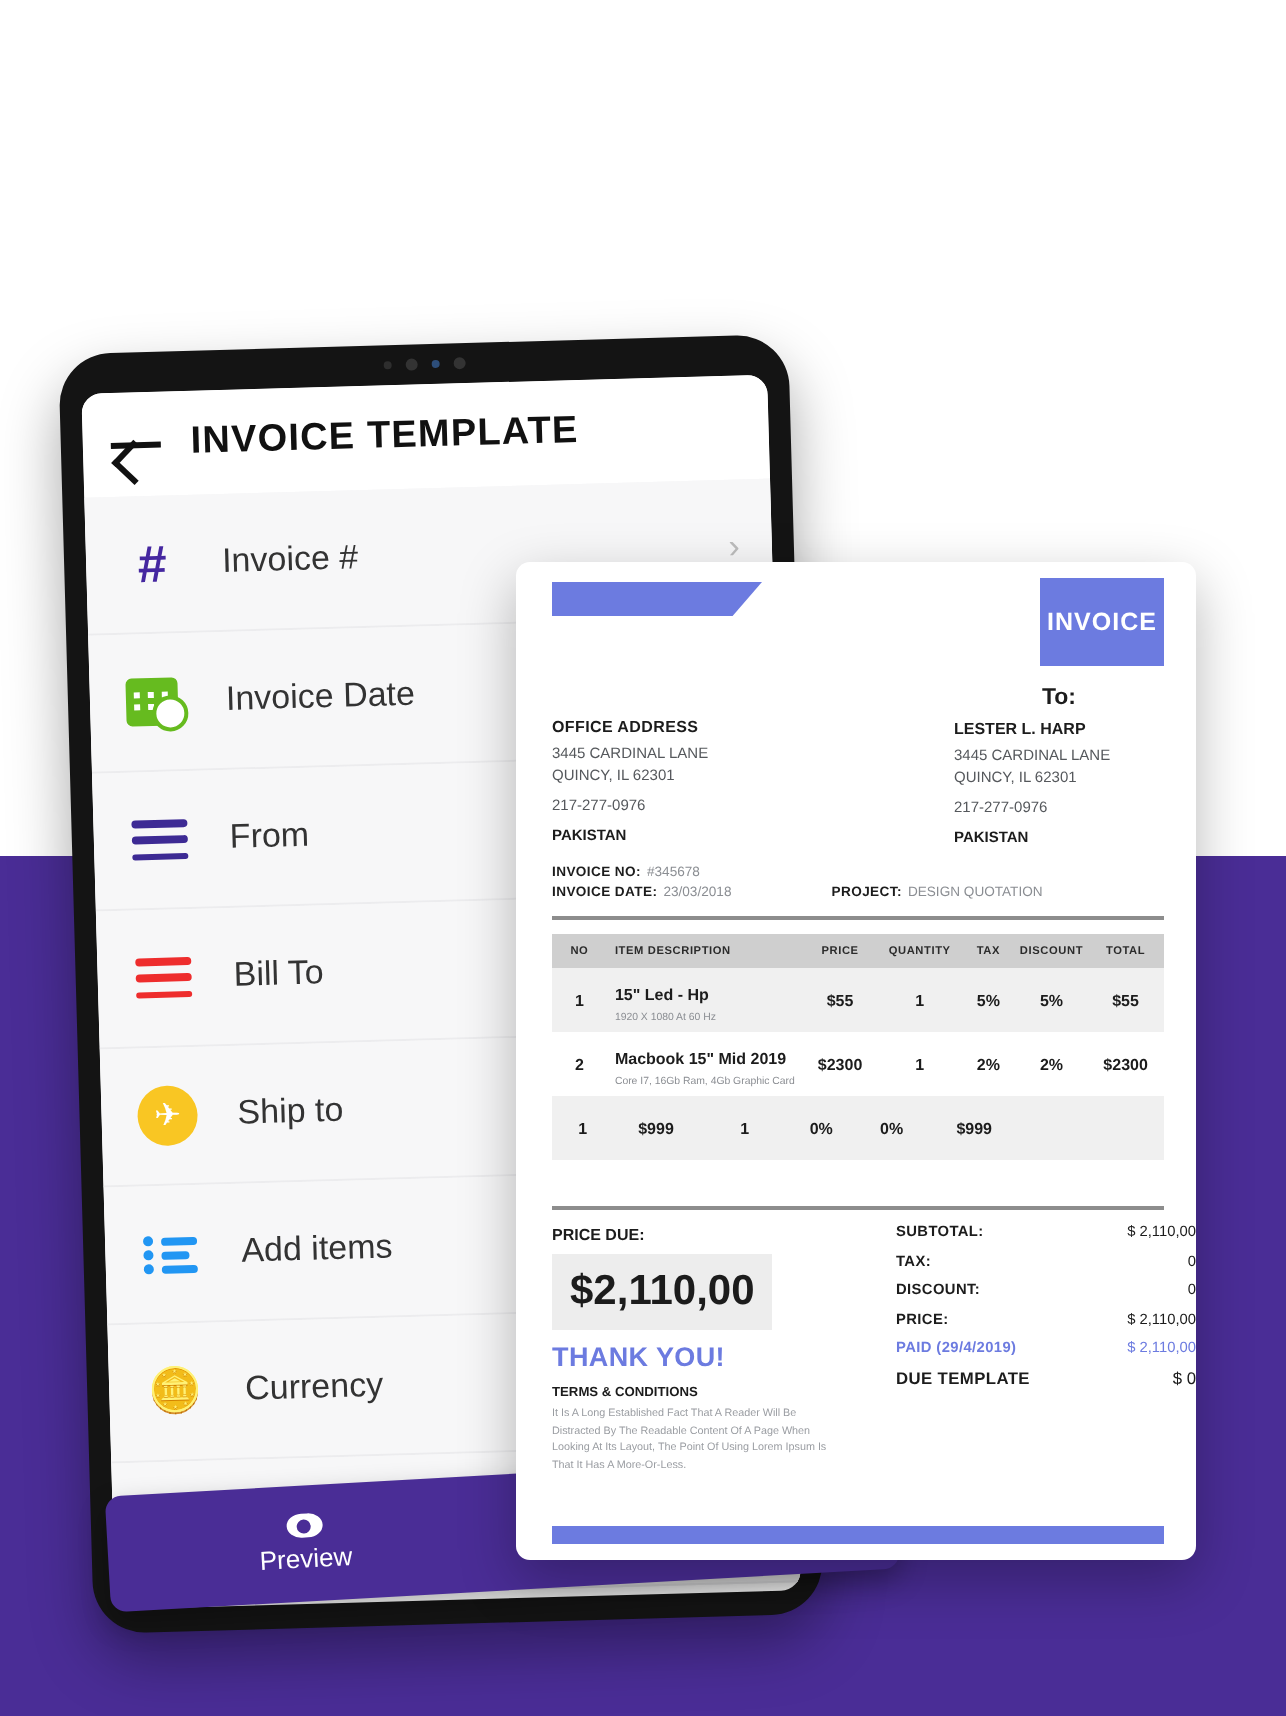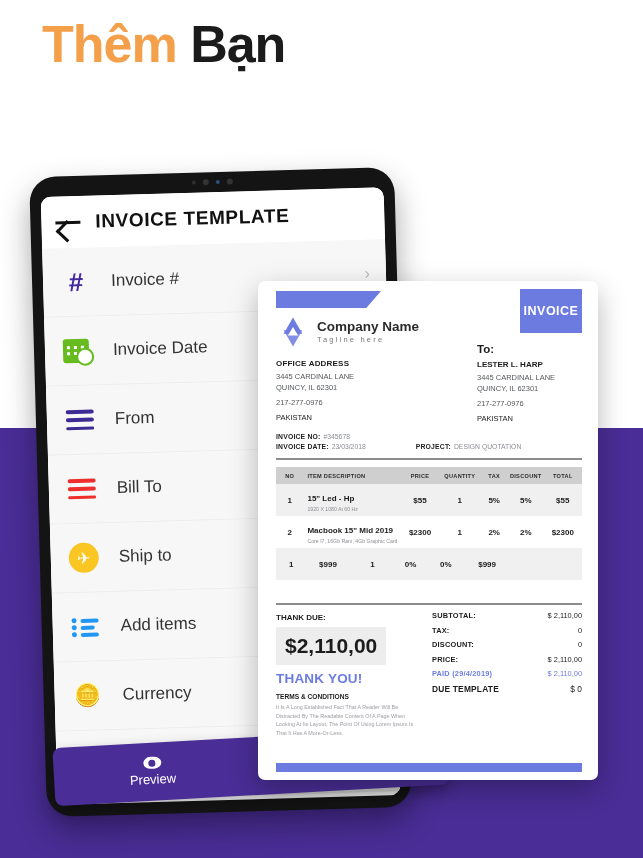--- a/index.html
+++ b/index.html
@@ -130,24 +130,24 @@
   }
   #inv-brand{position:absolute;left:18px;top:34px;display:flex;align-items:center;gap:7px;}
   #star-logo{width:34px;height:34px;flex:0 0 auto;}
   #brand-text .nm{font-size:13.5px;font-weight:700;color:#2b2b2b;line-height:1.1;}
   #brand-text .tg{font-size:7.5px;color:#777;letter-spacing:2.2px;margin-top:1px;}
 
   #office-block{position:absolute;left:18px;top:78px;width:150px;}
   .blk-h{font-size:8px;font-weight:700;color:#1c1c1c;letter-spacing:.2px;margin-bottom:4px;}
   .blk-l{font-size:7.5px;color:#55585c;line-height:1.45;}
   .blk-l.sp{margin-top:4px;}
-  .blk-l.b{font-weight:400;color:#1c1c1c;}
+  .blk-l.b{font-weight:700;color:#1c1c1c;}
 
   #to-block{position:absolute;right:16px;top:62px;width:105px;}
-  #to-block .to-h{font-size:11.5px;font-weight:700;color:#1c1c1c;margin-bottom:5px;}
+  #to-block .to-h{font-size:11.5px;font-weight:700;color:#1c1c1c;margin-bottom:5px;text-align:center;}
   #to-block .to-n{font-size:8px;font-weight:700;color:#1c1c1c;margin-bottom:4px;}
 
   #meta-block{position:absolute;left:18px;top:152px;right:16px;}
   .meta-row{display:flex;align-items:baseline;font-size:6.8px;margin-bottom:2.5px;}
   .meta-row .k{font-weight:700;color:#1c1c1c;letter-spacing:.2px;}
   .meta-row .v{color:#8b8e93;margin-left:3px;}
   .meta-row .k2{font-weight:700;color:#1c1c1c;margin-left:50px;letter-spacing:.2px;}
   #meta-rule{position:absolute;left:18px;top:177px;right:16px;height:1.5px;background:#8d8d8d;}
 
   
@@ -171,37 +171,36 @@
   #tot-rule{position:absolute;left:18px;top:322px;right:16px;height:1.5px;background:#8d8d8d;}
 
   
   #total-due-wrap{position:absolute;left:18px;top:332px;width:140px;}
   #total-due-h{font-size:8px;font-weight:700;color:#1c1c1c;margin-bottom:5px;}
   #total-due-amt{background:#ededed;padding:7px 9px;font-size:21px;font-weight:700;color:#1c1c1c;display:inline-block;}
   #thank-you{position:absolute;left:18px;top:390px;font-size:13.5px;font-weight:700;color:#6c7be0;letter-spacing:.2px;}
   #terms-h{position:absolute;left:18px;top:412px;font-size:6.6px;font-weight:700;color:#1c1c1c;}
   #terms-body{position:absolute;left:18px;top:422px;width:140px;font-size:5.4px;color:#9a9da2;line-height:1.6;}
 
-  #sum-table{position:absolute;right:16px;top:330px;width:150px;margin-left:44px;}
+  #sum-table{position:absolute;right:0;top:330px;width:150px;margin-left:44px;}
   .sum-row{display:flex;justify-content:space-between;align-items:baseline;margin-bottom:5.5px;}
   .sum-row .k{font-size:7.4px;font-weight:700;color:#1c1c1c;letter-spacing:.2px;}
   .sum-row .v{font-size:7.4px;font-weight:400;color:#1c1c1c;}
   .sum-row.paid .k,.sum-row.paid .v{color:#6c7be0;}
   .sum-row.due .k{font-size:8.4px;}
   .sum-row.due .v{font-size:8.4px;}
 
   #card-bottom-bar{position:absolute;left:18px;right:16px;bottom:8px;height:9px;background:#6c7be0;}
 </style>
 </head>
 <body>
 
 <div id="purple-band"></div>
 
 <div id="headline">
-  <div class="hl-line hl1"><span class="hl-accent">Thêm</span><span class="hl-dark"> Bạn</span></div>
 </div>
 
 <div id="tablet">
   <div id="tablet-sensors">
     <span class="sensor"></span>
     <span class="sensor cam"></span>
     <span class="sensor blue"></span>
     <span class="sensor cam"></span>
   </div>
 
@@ -301,31 +300,20 @@
       <span class="txt">Share</span>
     </div>
   </div>
 </div>
 
 <div id="invoice-card">
 
   <div id="inv-top-ribbon"></div>
   <div id="inv-badge">INVOICE</div>
 
-  <div id="inv-brand">
-    <svg id="star-logo" viewBox="0 0 40 40">
-      <polygon points="20,3 31,22 9,22" fill="#6c7be0"></polygon>
-      <polygon points="20,37 9,18 31,18" fill="#6c7be0" opacity=".85"></polygon>
-      <polygon points="20,14 26,24 14,24" fill="#ffffff"></polygon>
-    </svg>
-    <div id="brand-text">
-      <div class="nm">Company Name</div>
-      <div class="tg">Tagline here</div>
-    </div>
-  </div>
 
   <div id="office-block">
     <div class="blk-h">OFFICE ADDRESS</div>
     <div class="blk-l">3445 CARDINAL LANE</div>
     <div class="blk-l">QUINCY, IL 62301</div>
     <div class="blk-l sp">217-277-0976</div>
     <div class="blk-l sp b">PAKISTAN</div>
   </div>
 
   <div id="to-block">
@@ -394,21 +382,21 @@
       <span class="c-qty">1</span>
       <span class="c-tax">0%</span>
       <span class="c-disc">0%</span>
       <span class="c-total">$999</span>
     </div>
   </div>
 
   <div id="tot-rule"></div>
 
   <div id="total-due-wrap">
-    <div id="total-due-h">THANK DUE:</div>
+    <div id="total-due-h">PRICE DUE:</div>
     <div id="total-due-amt">$2,110,00</div>
   </div>
 
   <div id="thank-you">THANK YOU!</div>
   <div id="terms-h">TERMS &amp; CONDITIONS</div>
   <div id="terms-body">It Is A Long Established Fact That A Reader Will Be Distracted By The Readable Content Of A Page When Looking At Its Layout, The Point Of Using Lorem Ipsum Is That It Has A More-Or-Less.</div>
 
   <div id="sum-table">
     <div class="sum-row">
       <span class="k">SUBTOTAL:</span>

